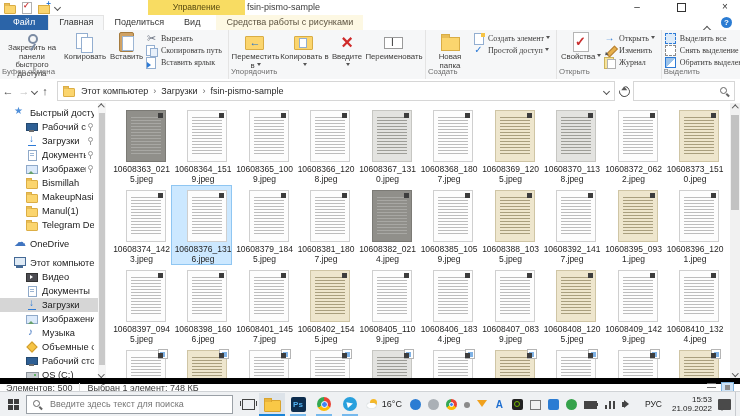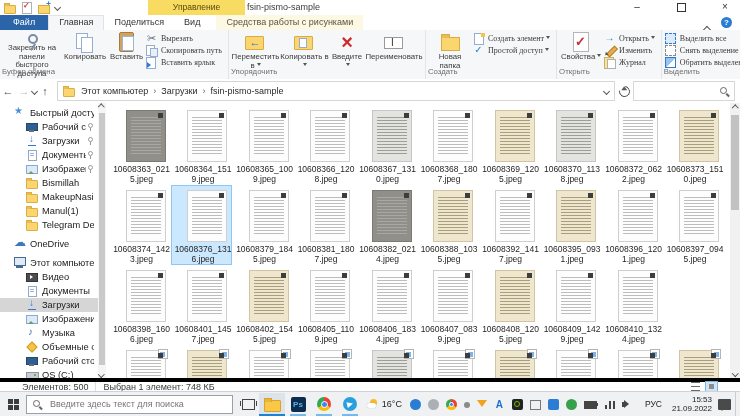--- a/index.html
+++ b/index.html
@@ -159,22 +159,22 @@
   .thumb.t-dark{background:#908f8a;border-color:#7b7a75;}
   .thumb.t-dark::before{background:repeating-linear-gradient(rgba(255,255,255,.22) 0 1px,transparent 1px 3px);}
   .fname{font-size:8.5px;line-height:10px;text-align:center;width:58px;word-break:break-all;color:#201f1e;margin-top:1px;}
   .badge{position:absolute;right:-3px;top:-2px;width:8px;height:8px;background:#fff;border:1px solid #b5b5b5;}
   .badge::before{content:"";position:absolute;inset:1.5px;background:#7fb2e5;}
   .vscroll{position:absolute;right:0;top:0;width:10px;height:275px;background:#f1f1f1;}
   .vthumb{position:absolute;left:1px;top:12px;width:8px;height:95px;background:#c2c2c2;}
   .vs-up{position:absolute;left:2.5px;top:3px;}
   .vs-dn{position:absolute;left:2.5px;bottom:3px;}
   
-  .statusbar{position:absolute;left:0;top:378px;width:740px;height:13px;background:#fff;border-top:4px solid #000000;
-             display:flex;align-items:center;font-size:9px;color:#3b3b3b;padding:0 22px;box-sizing:border-box;}
+  .statusbar{position:absolute;left:0;top:378px;width:740px;height:13px;background:#fff;border-top:6px solid #000000;
+             display:flex;align-items:center;font-size:9px;color:#3b3b3b;padding:0 6px;box-sizing:border-box;}
   .sdiv{width:1px;height:9px;background:#dcdcdc;margin:0 7px;}
   .views{margin-left:auto;display:flex;gap:3px;}
   .vic{width:13px;height:11px;position:relative;box-sizing:border-box;}
   .vic1::before{content:"";position:absolute;inset:1px 2px;background:repeating-linear-gradient(#6a6a6a 0 1.5px,transparent 1.5px 4px);}
   .vic2{border:1px solid #7fb4e0;background:#cfe4f7;}
   .vic2::before{content:"";position:absolute;inset:2px 3px;background:#8c8c8c;}
   
   .taskbar{position:absolute;left:0;top:391px;width:740px;height:25px;background:#eff1f3;border-top:1px solid #d0d3d6;
            display:flex;align-items:center;box-sizing:border-box;}
   .startbtn{width:26px;display:flex;justify-content:center;}
@@ -575,20 +575,26 @@
             <div class="fname" data-name="file-name">10608381_1807.jpeg</div>
           </div>
           <div class="fcell" data-name="file-item">
             <div class="thumbwrap" data-name="file-thumbnail-area">
               <div class="thumb t-dark" data-name="file-thumbnail"></div>
             </div>
             <div class="fname" data-name="file-name">10608382_0214.jpeg</div>
           </div>
           <div class="fcell" data-name="file-item">
             <div class="thumbwrap" data-name="file-thumbnail-area">
+              <div class="thumb t-white" data-name="file-thumbnail"></div>
+            </div>
+            <div class="fname" data-name="file-name">10608385_1059.jpeg</div>
+          </div>
+          <div class="fcell" data-name="file-item">
+            <div class="thumbwrap" data-name="file-thumbnail-area">
               <div class="thumb t-beige" data-name="file-thumbnail"></div>
             </div>
             <div class="fname" data-name="file-name">10608388_1035.jpeg</div>
           </div>
           <div class="fcell" data-name="file-item">
             <div class="thumbwrap" data-name="file-thumbnail-area">
               <div class="thumb t-white" data-name="file-thumbnail"></div>
             </div>
             <div class="fname" data-name="file-name">10608392_1417.jpeg</div>
           </div>

